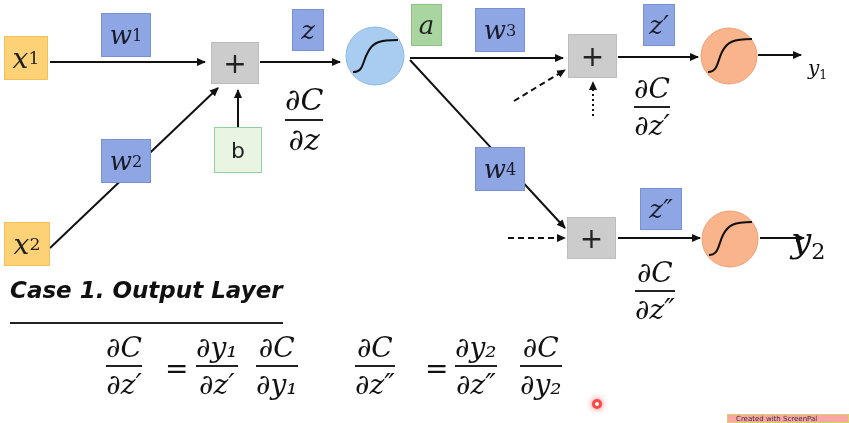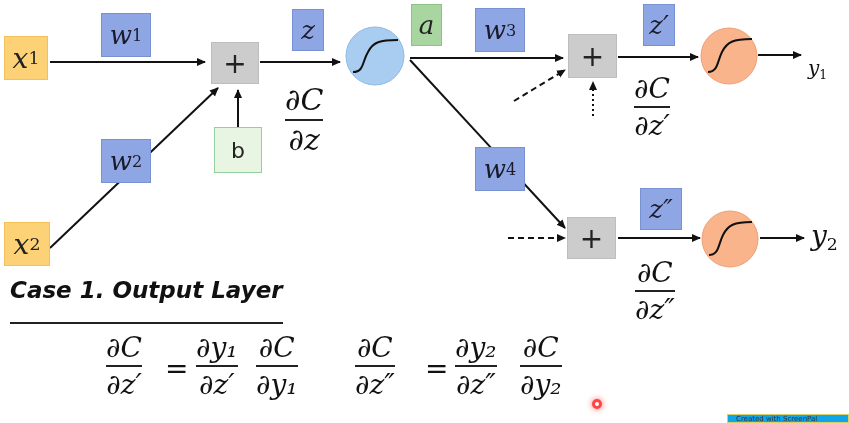--- a/index.html
+++ b/index.html
@@ -12,21 +12,21 @@
   .plus{background:#cccccc;border:1px solid #bdbdbd;color:#222;font-size:28px;font-family:"DejaVu Sans",sans-serif;}
   sub{font-size:0.62em;font-style:normal;vertical-align:-0.3em;}
   .txt{position:absolute;font-style:italic;font-family:"DejaVu Serif",serif;color:#111;}
   .frac{position:absolute;display:flex;flex-direction:column;align-items:center;font-family:"DejaVu Serif",serif;font-style:italic;color:#111;}
   .frac .num,.frac .den{white-space:nowrap;line-height:1.05;}
   .frac .bar{height:2px;background:#222;align-self:stretch;margin:3px 0;}
   .heading{position:absolute;left:10px;top:277px;font-family:"DejaVu Sans",sans-serif;font-weight:bold;font-style:italic;font-size:23px;color:#111;border-bottom:2px solid #222;padding-bottom:19px;}
   .eq{position:absolute;font-family:"DejaVu Serif",serif;font-size:28px;color:#111;}
   .pointer{position:absolute;left:592px;top:399px;width:10px;height:10px;border-radius:50%;background:#ff4444;box-shadow:0 0 6px #ff6666;}
   .pointer::after{content:"";position:absolute;left:3px;top:3px;width:4px;height:4px;border-radius:50%;background:#fff;}
-  .tip{position:absolute;left:727px;top:414px;width:122px;height:9px;background:#0ea5e9;border:1px solid #d8cf6a;box-sizing:border-box;font-family:"DejaVu Sans",sans-serif;font-size:7px;color:#333;overflow:hidden;line-height:8px;padding-left:8px;}
+  .tip{position:absolute;left:727px;top:414px;width:122px;height:9px;background:#fca5a5;border:1px solid #d8cf6a;box-sizing:border-box;font-family:"DejaVu Sans",sans-serif;font-size:7px;color:#333;overflow:hidden;line-height:8px;padding-left:8px;}
   svg.wires{position:absolute;left:0;top:0;}
 </style>
 </head>
 <body>
 
 <svg class="wires" width="849" height="423">
   <defs>
     <marker id="ah" markerWidth="10" markerHeight="10" refX="8" refY="5" orient="auto" markerUnits="userSpaceOnUse">
       <path d="M0,1 L9,5 L0,9 z" fill="#111"></path>
     </marker>
@@ -139,21 +139,21 @@
 </div>
 <div class="frac" style="left:635px;top:258px;font-size:28px;">
   <span class="num">∂C</span>
   <span class="bar"></span>
   <span class="den">∂z″</span>
 </div>
 
 <div class="txt" style="left:808px;top:36px;font-size:20px;margin-top:20px;">
   <span>y</span><sub>1</sub>
 </div>
-<div class="txt" style="left:811px;top:219px;font-size:28px;">
+<div class="txt" style="left:791px;top:219px;font-size:36px;">
   <span>y</span><sub>2</sub>
 </div>
 
 <div class="heading">Case 1. Output Layer</div>
 
 <div>
   <div class="frac" style="left:106px;top:333px;font-size:28px;">
     <span class="num">∂C</span>
     <span class="bar"></span>
     <span class="den">∂z′</span>

